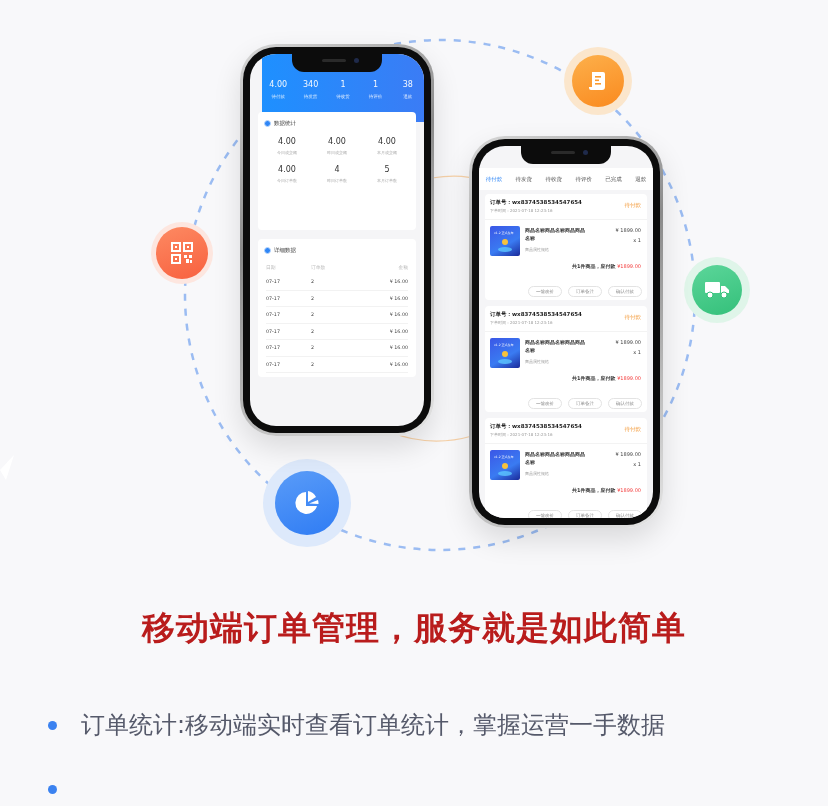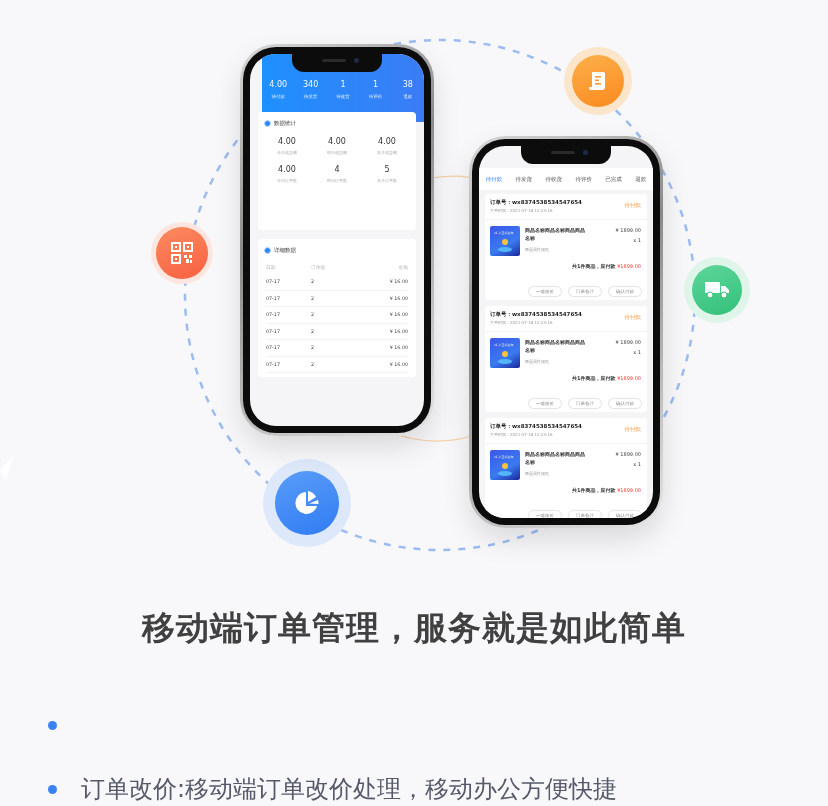--- a/index.html
+++ b/index.html
@@ -56,21 +56,21 @@
   .gname { position: absolute; left: 40px; top: 6px; width: 60px; font-size: 5px; color: #333; line-height: 8px; font-weight: bold; }
   .gattr { position: absolute; left: 40px; top: 27px; font-size: 4px; color: #999; }
   .gprice { position: absolute; right: 6px; top: 7px; font-size: 5px; color: #444; }
   .gqty { position: absolute; right: 6px; top: 17px; font-size: 5px; color: #444; }
   .gtotal { position: absolute; right: 6px; top: 43px; font-size: 5px; color: #333; font-weight: bold; }
   .gtotal .red { color: #f33b3b; font-weight: normal; }
   .btns { position: absolute; right: 5px; bottom: 3px; display: flex; gap: 6px; }
   .btns .b { width: 34px; height: 11px; border: 1px solid #e3e3e3; border-radius: 6px; font-size: 4.5px; color: #888; display: flex; align-items: center; justify-content: center; }
 
   
-  .headline { position: absolute; top: 606px; left: 0; width: 828px; text-align: center; font-size: 33px; font-weight: bold; color: #404040; letter-spacing: 1px; }
+  .headline { position: absolute; top: 606px; left: 0; width: 828px; text-align: center; font-size: 33px; font-weight: bold; color: #b91c1c; letter-spacing: 1px; }
   .bullets { position: absolute; left: 48px; top: 706px; }
   .bullet { display: flex; align-items: center; height: 38px; margin-bottom: 26px; }
   .bullet .dot { width: 9px; height: 9px; border-radius: 50%; background: #3b82f0; margin-right: 24px; }
   .bullet .txt { font-size: 24px; color: #55596a; }
 </style>
 </head>
 <body>
 
 <div class="stage">
 
@@ -338,18 +338,18 @@
       </div>
     </div>
   </div>
 </div>
 
 <h1 class="headline">移动端订单管理，服务就是如此简单</h1>
 
 <div class="bullets">
   <div class="bullet">
     <span class="dot"></span>
+    <span class="txt">订单统计:移动端实时查看订单统计，掌握运营一手数据</span>
   </div>
   <div class="bullet">
     <span class="dot"></span>
-    <span class="txt">订单改价:移动端订单改价处理，移动办公方便快捷</span>
   </div>
 </div>
 
 </body></html>

